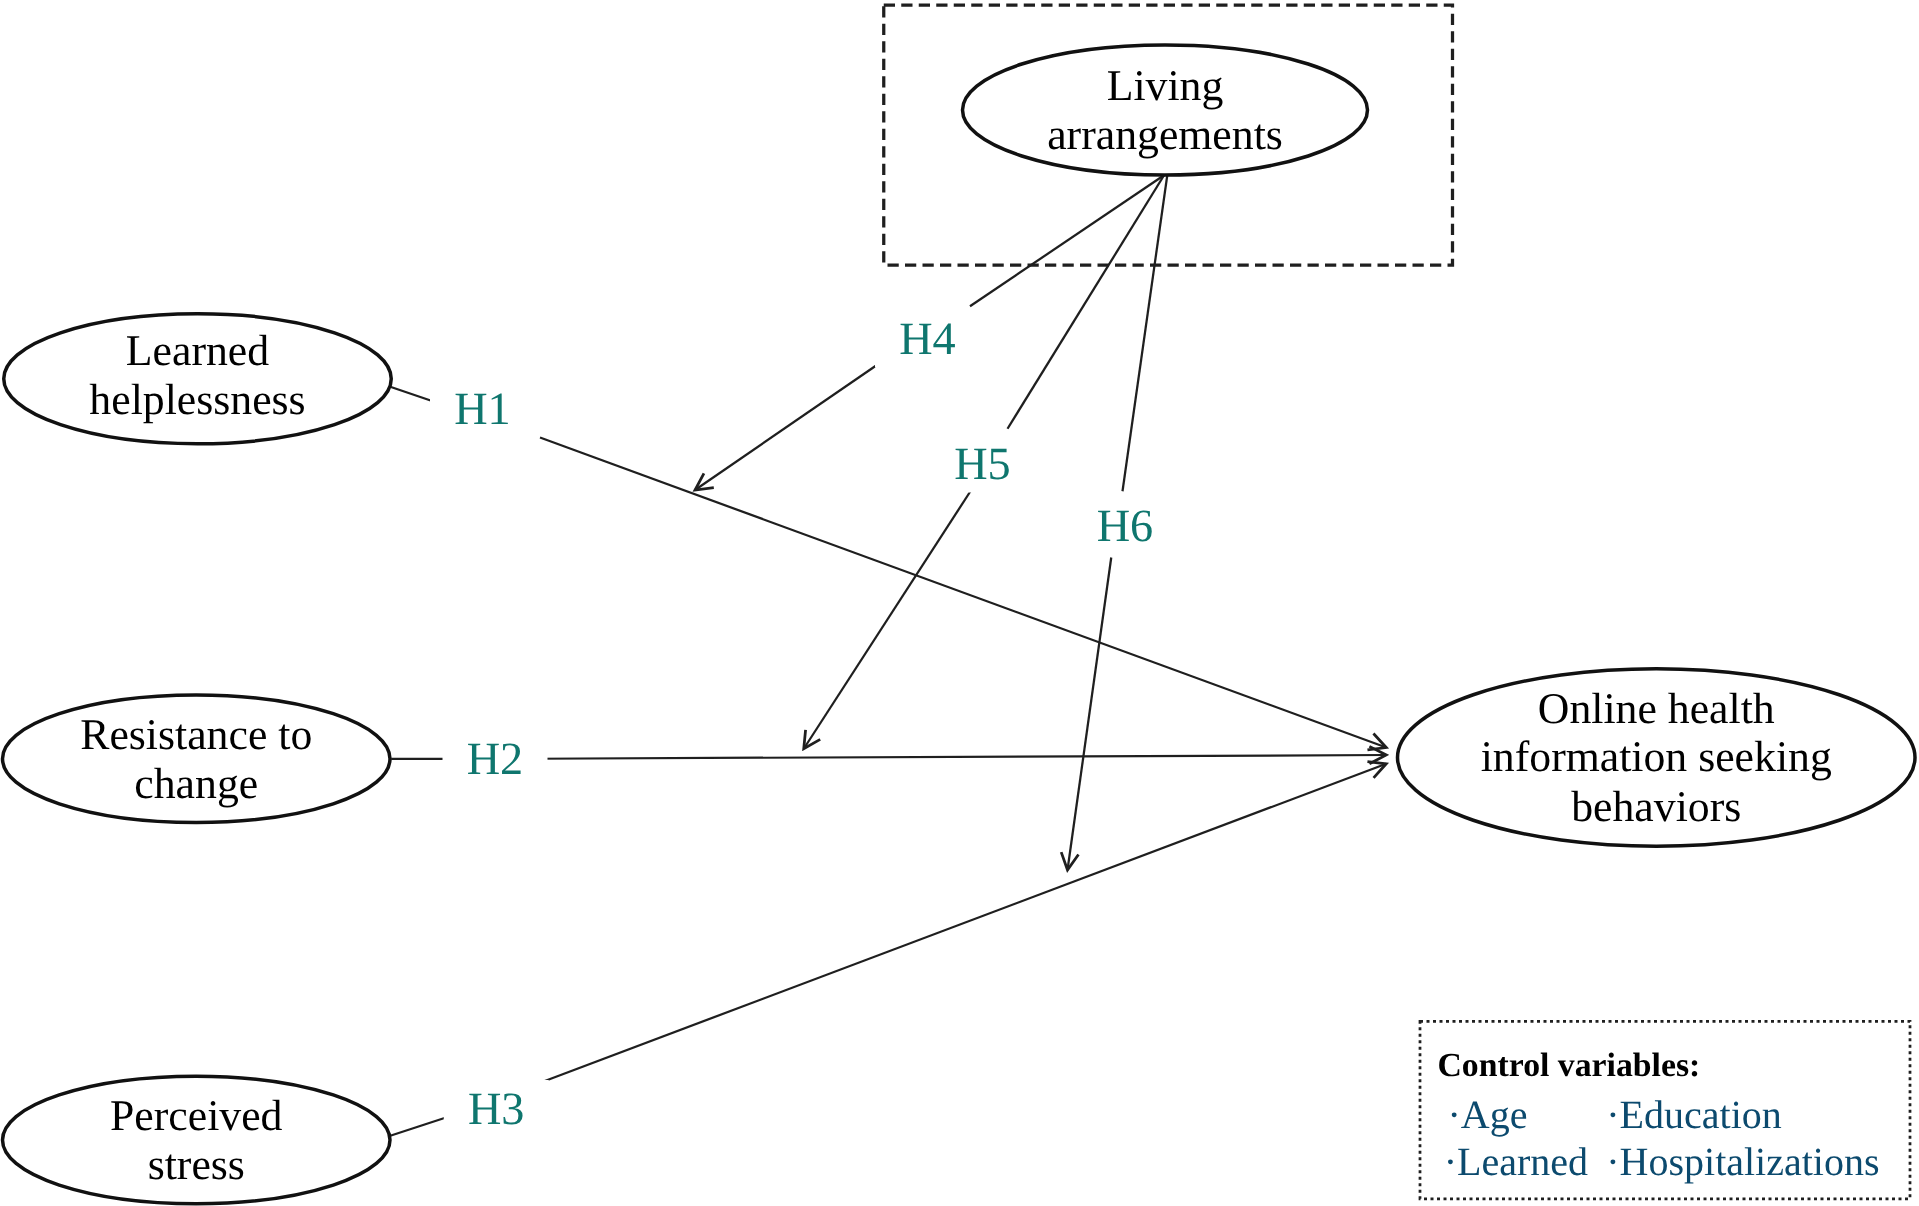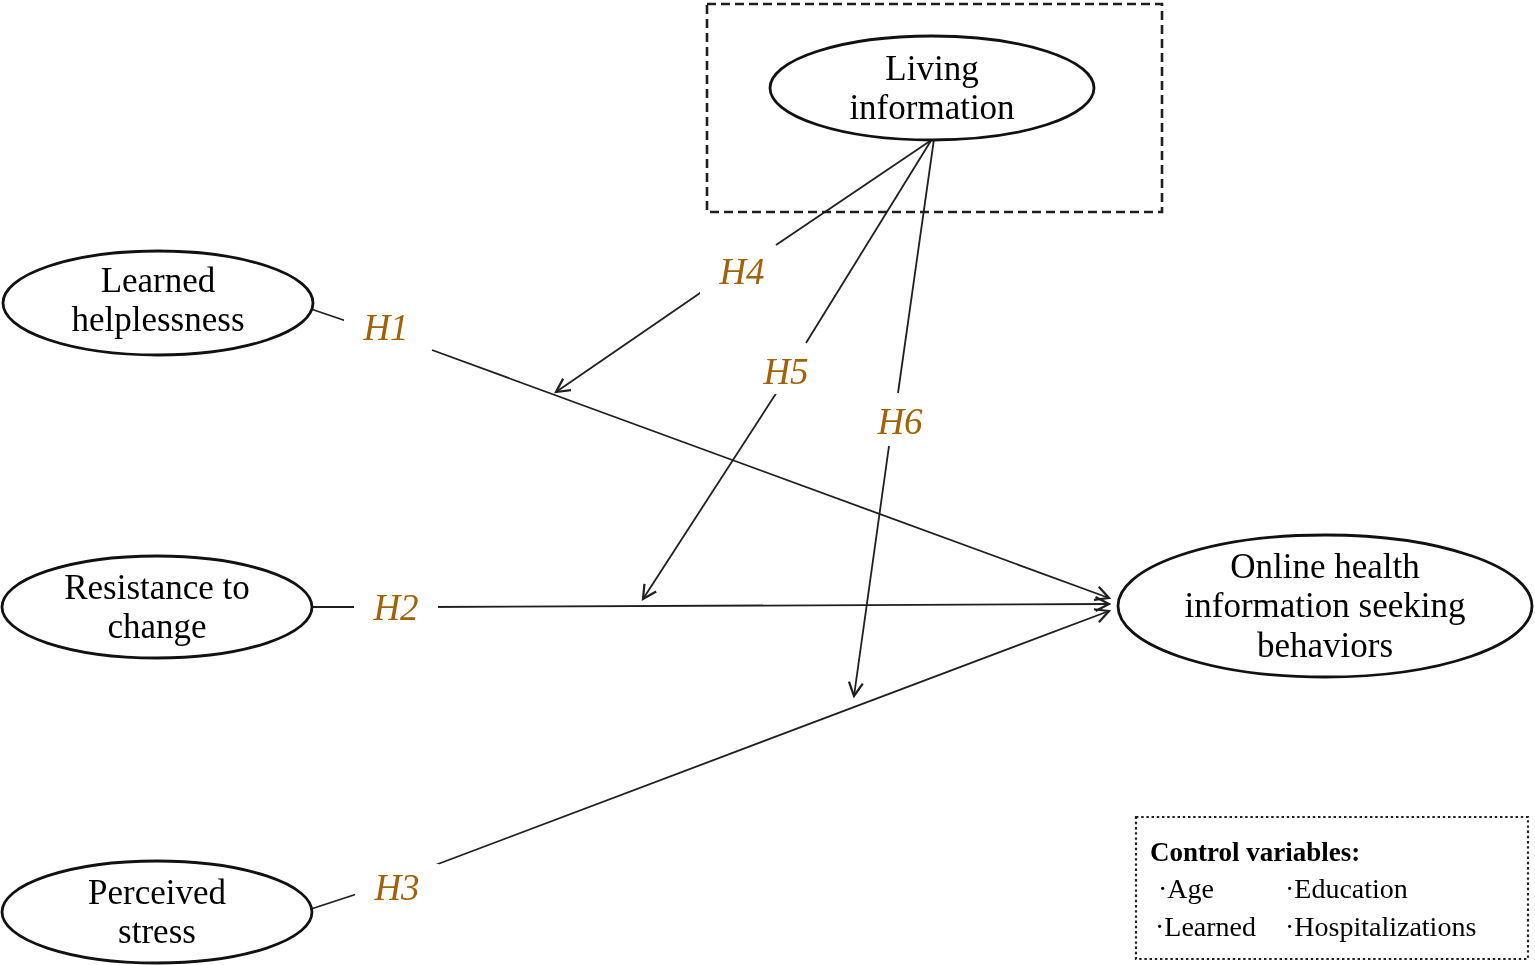--- a/index.html
+++ b/index.html
@@ -32,37 +32,36 @@
     color: #000000;
   }
   .hyp-label {
     position: absolute;
     width: 84px;
     height: 46px;
     display: flex;
     align-items: center;
     justify-content: center;
     font-size: 37px;
-    color: #a16207;
+    color: #0f766e;
     background: #ffffff;
-    font-style: italic;
   }
   .ctrl-title {
     position: absolute;
     left: 1150px;
     top: 837px;
     font-size: 27px;
     font-weight: bold;
     color: #000000;
     white-space: nowrap;
   }
   .ctrl-item {
     position: absolute;
-    font-size: 28px;
-    color: #000000;
+    font-size: 32px;
+    color: #0c4a6e;
     white-space: nowrap;
   }
   .ctrl-item.age            { left: 1158px; top: 873px; }
   .ctrl-item.education      { left: 1285px; top: 873px; }
   .ctrl-item.gender         { left: 1155px; top: 911px; }
   .ctrl-item.hospitalizations { left: 1285px; top: 911px; text-align: right; }
 </style>
 </head>
 <body>
 
@@ -97,21 +96,21 @@
     <line x1="934" y1="139" x2="898" y2="393" stroke="#1f1f1f" stroke-width="1.8"></line>
     <line x1="889" y1="446" x2="854" y2="696" stroke="#1f1f1f" stroke-width="1.8" marker-end="url(#arrow)"></line>
 
     <ellipse cx="932" cy="88" rx="162" ry="52" fill="#ffffff" stroke="#111111" stroke-width="2.8"></ellipse>
     <ellipse cx="158" cy="303" rx="155" ry="52" fill="#ffffff" stroke="#111111" stroke-width="2.8"></ellipse>
     <ellipse cx="157" cy="607" rx="155" ry="51" fill="#ffffff" stroke="#111111" stroke-width="2.8"></ellipse>
     <ellipse cx="157" cy="912" rx="155" ry="51" fill="#ffffff" stroke="#111111" stroke-width="2.8"></ellipse>
     <ellipse cx="1325" cy="606" rx="207" ry="71" fill="#ffffff" stroke="#111111" stroke-width="2.8"></ellipse>
   </svg>
 
-  <div class="node-label" style="left:812px; top:37px; width:240px; height:102px;">Living information</div>
+  <div class="node-label" style="left:812px; top:37px; width:240px; height:102px;">Living arrangements</div>
 
   <div class="node-label" style="left:38px; top:252px; width:240px; height:96px;">Learned helplessness</div>
 
   <div class="node-label" style="left:37px; top:557px; width:240px; height:100px;">Resistance to change</div>
 
   <div class="node-label" style="left:57px; top:862px; width:200px; height:100px;">Perceived stress</div>
 
   <div class="node-label" style="left:1172px; top:536px; width:306px; height:140px;">Online health information seeking behaviors</div>
 
   <div class="hyp-label" style="left:344px; top:304px;">H1</div>

